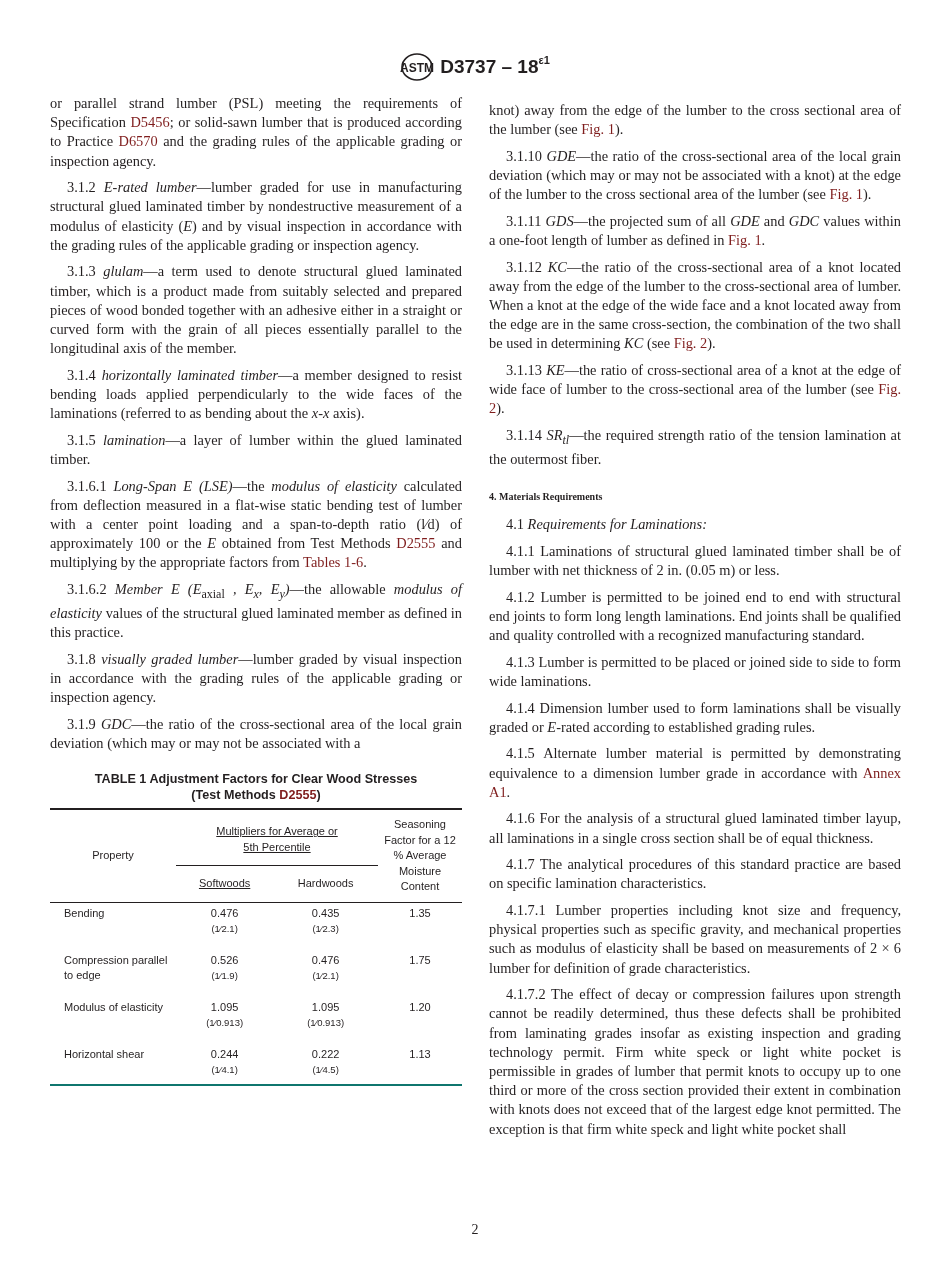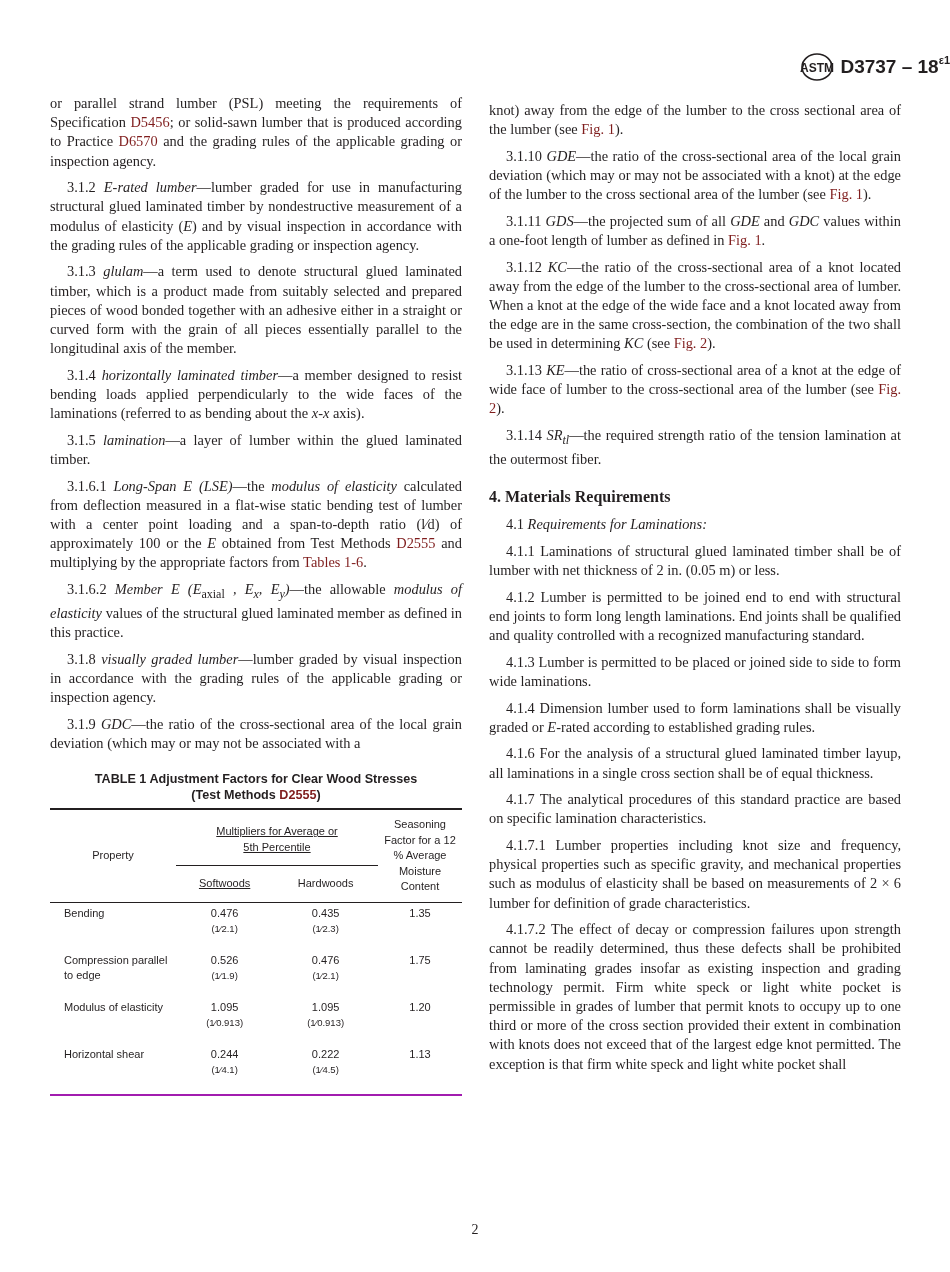--- a/index.html
+++ b/index.html
@@ -1,42 +1,42 @@
 <!DOCTYPE html>
 <html><head>
 <meta charset="utf-8">
 <style>
   html, body { margin: 0; padding: 0; background: #ffffff; }
   body { width: 950px; height: 1272px; position: relative; overflow: hidden;
          font-family: "Liberation Serif", "DejaVu Serif", serif; color: #231f20; }
-  .header { position: absolute; top: 52px; left: 0; width: 950px; text-align: right; text-decoration: underline; }
+  .header { position: absolute; top: 52px; left: 0; width: 950px; text-align: center; text-decoration: underline; }
   .header-inner { display: inline-flex; align-items: center; gap: 6px; }
   .logo { width: 34px; height: 30px; }
   .doc-id { font-family: "Liberation Sans", sans-serif; font-weight: bold; font-size: 19px; color: #231f20; }
   .doc-id sup { font-size: 11px; position: relative; top: -2px; }
   .col { position: absolute; top: 94px; width: 412px; font-size: 14.4px; line-height: 19.2px; }
   .col.left { left: 50px; }
   .col.right { left: 489px; margin-top: 7px; }
   p { margin: 0 0 7.4px 0; text-align: justify; text-indent: 0; }
   p.ind { text-indent: 17px; }
   i { font-style: italic; }
   .link { color: #7f1d1d; }
-  h2 { font-size: 16px; font-weight: bold; margin: 18px 0 9px 0; }
+  h2 { font-size: 10px; font-weight: bold; margin: 18px 0 9px 0; }
   .table-title { font-family: "Liberation Sans", sans-serif; font-weight: bold; font-size: 12.6px;
                  text-align: center; line-height: 16px; margin-top: 18px; }
   table { width: 412px; border-collapse: collapse; font-family: "Liberation Sans", sans-serif; font-size: 11px;
           line-height: 15.5px; margin-top: 5px; color: #231f20; }
   thead tr.top th { border-top: 2px solid #231f20; }
   th { font-weight: normal; vertical-align: middle; padding: 2px 2px; }
   th.multi { border-bottom: 1px solid #231f20; text-decoration: underline; }
   thead tr.bot th { border-bottom: 1px solid #231f20; }
   td { vertical-align: top; padding: 3px 2px 13px 2px; }
   td.prop { text-align: left; padding-left: 14px; width: 110px; }
   td.num { text-align: center; }
-  tbody tr:last-child td { border-bottom: 2px solid #a21caf; padding-bottom: 16px; }
+  tbody tr:last-child td { border-bottom: 2px solid #0f766e; padding-bottom: 6px; }
   .frac { font-size: 9.5px; }
   .pagenum { position: absolute; top: 1222px; left: 0; width: 950px; text-align: center; font-size: 14px; }
 </style>
 </head>
 <body>
 
 <div class="header">
   <span class="header-inner">
     <svg class="logo" viewBox="0 0 34 30">
       <ellipse cx="17" cy="15" rx="15" ry="13" fill="none" stroke="#231f20" stroke-width="1.6"></ellipse>
@@ -150,19 +150,20 @@
 
   <p class="ind"><span>3.1.14 </span><i>SR</i><sub><i>tl</i></sub><span>—the required strength ratio of the tension lamination at the outermost fiber.</span></p>
 
   <h2>4. Materials Requirements</h2>
 
   <p class="ind"><span>4.1 </span><i>Requirements for Laminations:</i></p>
   <p class="ind">4.1.1 Laminations of structural glued laminated timber shall be of lumber with net thickness of 2 in. (0.05 m) or less.</p>
   <p class="ind">4.1.2 Lumber is permitted to be joined end to end with structural end joints to form long length laminations. End joints shall be qualified and quality controlled with a recognized manufacturing standard.</p>
   <p class="ind">4.1.3 Lumber is permitted to be placed or joined side to side to form wide laminations.</p>
   <p class="ind"><span>4.1.4 Dimension lumber used to form laminations shall be visually graded or </span><i>E</i><span>-rated according to established grading rules.</span></p>
+  <p class="ind"><span>4.1.5 Alternate lumber material is permitted by demonstrating equivalence to a dimension lumber grade in accordance with </span><span class="link">Annex A1</span><span>.</span></p>
   <p class="ind">4.1.6 For the analysis of a structural glued laminated timber layup, all laminations in a single cross section shall be of equal thickness.</p>
   <p class="ind">4.1.7 The analytical procedures of this standard practice are based on specific lamination characteristics.</p>
   <p class="ind">4.1.7.1 Lumber properties including knot size and frequency, physical properties such as specific gravity, and mechanical properties such as modulus of elasticity shall be based on measurements of 2 × 6 lumber for definition of grade characteristics.</p>
   <p class="ind">4.1.7.2 The effect of decay or compression failures upon strength cannot be readily determined, thus these defects shall be prohibited from laminating grades insofar as existing inspection and grading technology permit. Firm white speck or light white pocket is permissible in grades of lumber that permit knots to occupy up to one third or more of the cross section provided their extent in combination with knots does not exceed that of the largest edge knot permitted. The exception is that firm white speck and light white pocket shall</p>
 </div>
 
 <div class="pagenum">2</div>
 
 </body></html>

